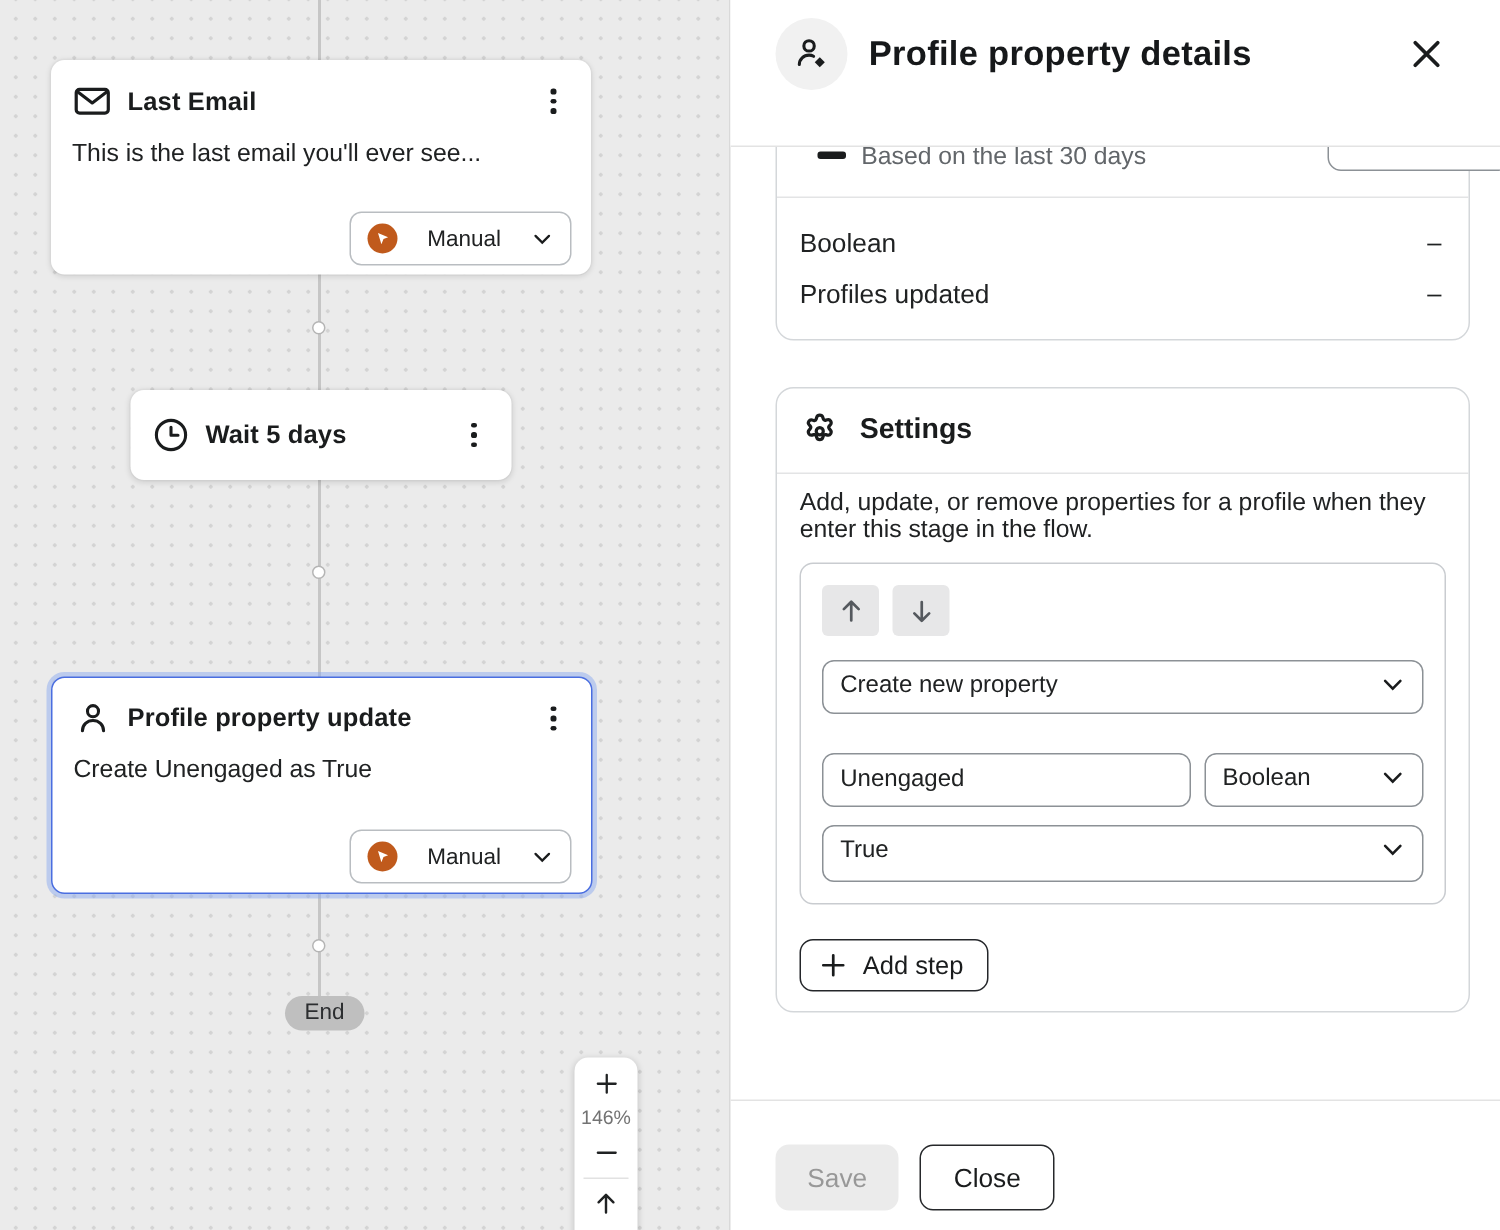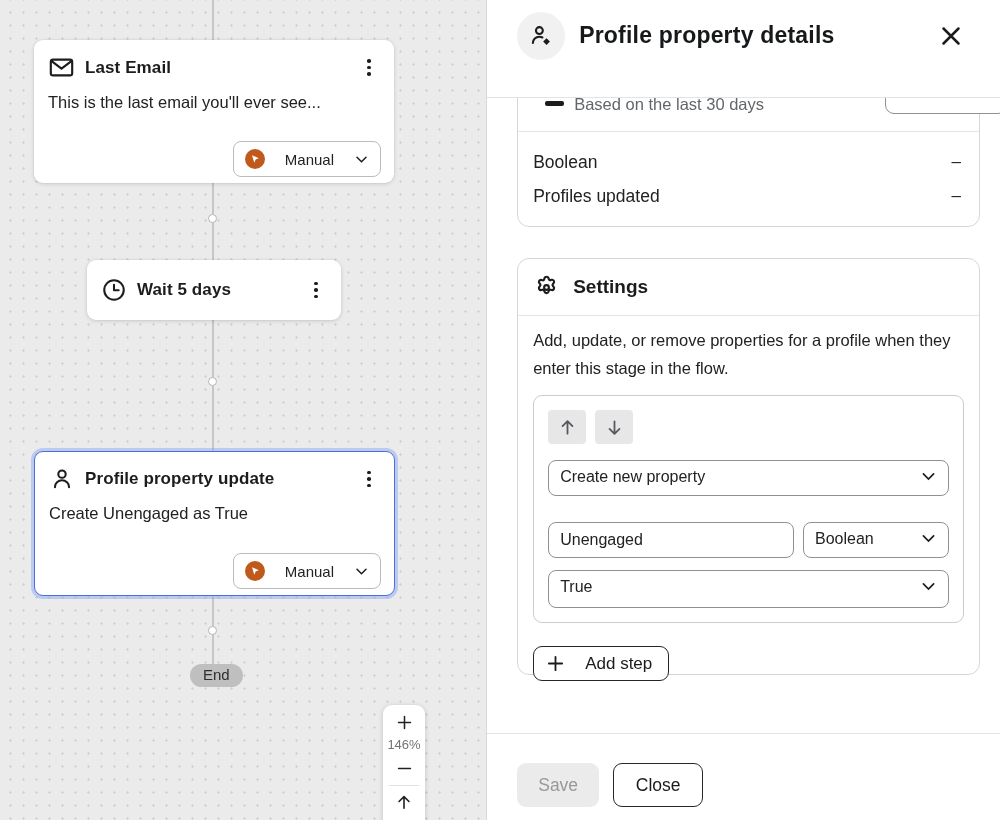--- a/index.html
+++ b/index.html
@@ -77,40 +77,40 @@
   .analytics-subtitle { position:absolute; left:56px; top:36px; font-size:16.5px; color:#62666a; }
   .analytics-range-btn { position:absolute; left:367px; top:25px; width:122px; height:30px; border:1px solid #8c9196; border-radius:9px; background:#fff; cursor:pointer; }
   .analytics-rows { padding:13px 15px; }
   .stat-row { display:flex; justify-content:space-between; align-items:center; height:34px; font-size:17.5px; color:#202223; }
   .stat-value { font-size:17px; color:#202223; padding-right:3px; }
 
   .settings-card { margin-top:31px; height:417px; }
   .settings-head { height:57px; display:flex; align-items:center; gap:13px; padding:0 15px; border-bottom:1px solid #e3e4e5; }
   .settings-title { font-size:19px; font-weight:700; color:#1a1c1d; }
   .settings-body { padding:10px 15px 0; }
-  .settings-desc { font-size:16.5px; line-height:28px; color:#202223; }
+  .settings-desc { font-size:16.5px; line-height:18px; color:#202223; }
 
   .step-box { margin-top:13px; border:1px solid #c9ccd0; border-radius:9px; padding:14px; }
   .reorder-row { display:flex; gap:9px; }
   .reorder-btn { width:38px; height:34px; background:#e7e7e8; border:none; border-radius:4px; display:flex; align-items:center; justify-content:center; cursor:pointer; }
   .field { position:relative; }
   .select-box, .text-input {
     width:100%; border:1px solid #8c9196; border-radius:8px; background:#fff;
     font-size:16px; color:#202223; font-family:"Liberation Sans", sans-serif;
     padding:7px 11px; height:36px; display:flex; align-items:flex-start;
   }
   .select-box { cursor:pointer; justify-content:space-between; }
   .row-action { margin-top:16px; }
   .row-nameval { display:flex; gap:9px; margin-top:26px; }
   .grow { flex:1; }
   .type-field { width:146px; flex:0 0 146px; }
   .value-row { margin-top:12px; height:38px; }
 
   .add-step-btn {
-    margin:23px 0 0; display:inline-flex; align-items:center; gap:20px;
+    margin:23px 0 0; display:inline-flex; align-items:center; gap:10px;
     background:#fff; border:1.6px solid #24262a; border-radius:9px;
     padding:6px 16px 6px 12px; height:35px; font-size:17px; color:#1a1c1d; cursor:pointer;
     font-family:"Liberation Sans", sans-serif;
   }
 
   .panel-footer {
     flex:0 0 87px; border-top:1px solid #e3e3e3;
     display:flex; align-items:flex-start; gap:14px; padding:29px 0 0 30px;
   }
   .btn { height:44px; border-radius:9px; font-size:17.5px; font-family:"Liberation Sans", sans-serif; cursor:pointer; }

